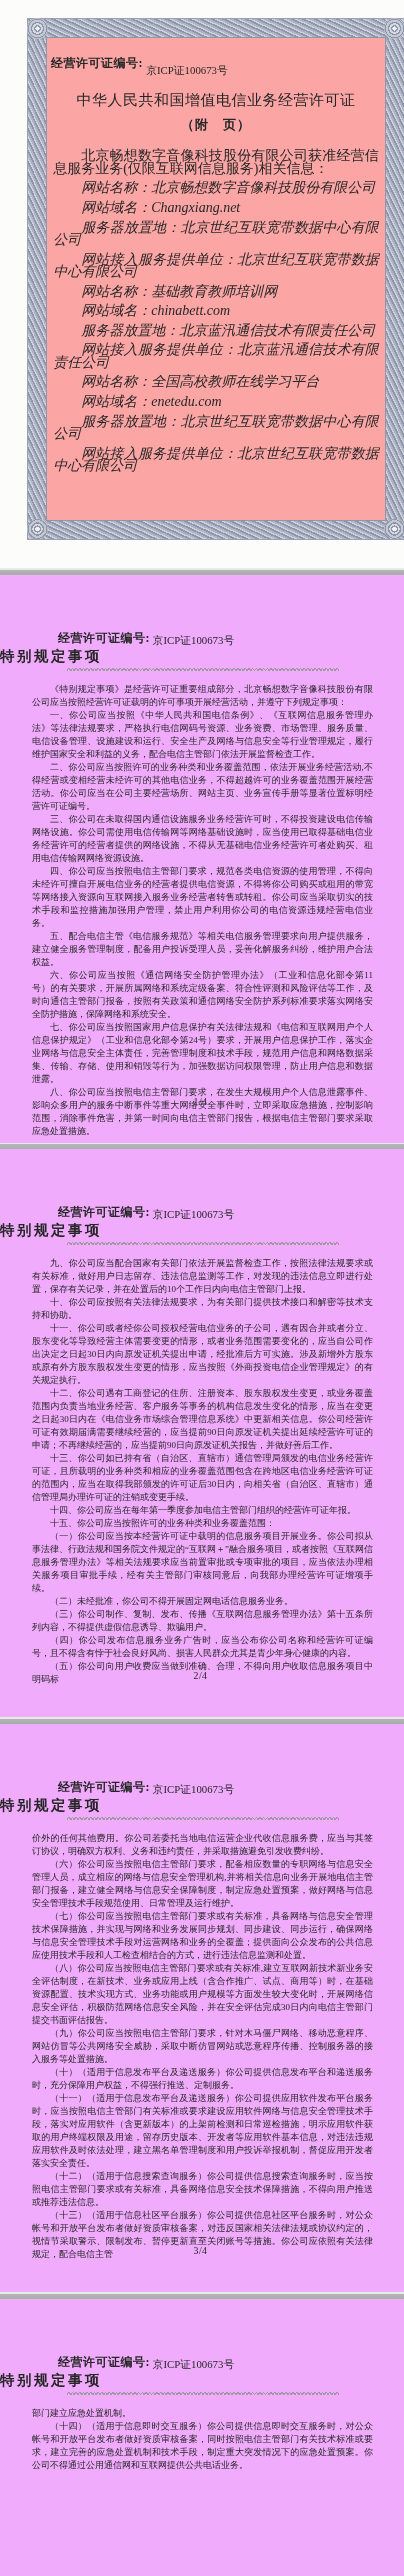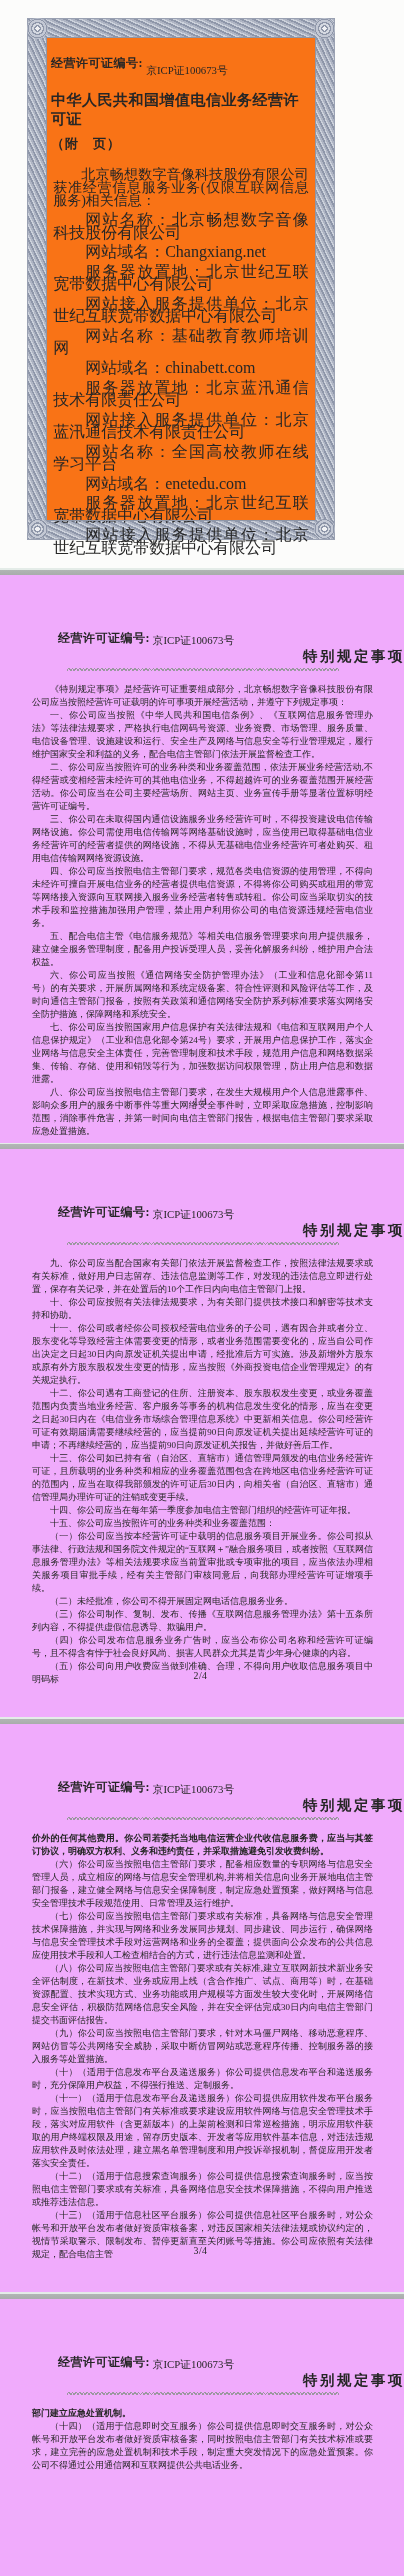--- a/index.html
+++ b/index.html
@@ -1,56 +1,56 @@
 <!DOCTYPE html>
 <html style="font-size:8.2px"><head>
 <meta charset="utf-8">
 <style>
   html,body{margin:0;padding:0;background:#ffffff;}
   .doc{width:405px;height:2873px;position:relative;background:#fbfbfa;
        font-family:"Liberation Serif","DejaVu Serif",serif;color:#262626;overflow:hidden;}
 
   
   .cert-page{position:relative;height:568px;background:#fcfcfb;}
-  .cert-border{position:absolute;left:28px;top:18.5px;width:306px;height:520px;box-sizing:border-box;
+  .cert-border{position:absolute;left:28px;top:18.5px;width:376px;height:520px;box-sizing:border-box;
        border:19px solid #aab1c0;
        border-image:repeating-linear-gradient(45deg,#8e96a9 0 2.6px,#ccd1db 2.6px 4.6px,#aeb4c3 4.6px 7.2px) 37;
-       outline:0.5px solid #9aa1b2;background:#f97316;background-clip:padding-box;}
+       outline:0.5px solid #9aa1b2;background:#fca5a5;background-clip:padding-box;}
   .cert-border::after{content:"";position:absolute;inset:0;outline:0.5px solid #8f97a8;pointer-events:none;}
   .corner{position:absolute;width:20.6px;height:20.6px;border-radius:50%;
        background:radial-gradient(circle at 50% 50%,#f0f1f4 0 2.1px,#8e96a9 2.1px 3.6px,#d5d9e1 3.6px 5.2px,
                   #8e96a9 5.2px 6.7px,#c3c8d4 6.7px 8.8px,#8e96a9 8.8px 9.8px,#b9bfcc 9.8px);}
   .corner.tl{top:-19.6px;left:-19.6px}.corner.tr{top:-19.6px;right:-19.6px}
   .corner.bl{bottom:-19.6px;left:-19.6px}.corner.br{bottom:-19.6px;right:-19.6px}
   .cert-content{position:absolute;inset:0;padding:17.5px 4.1px 0 4.1px;}
   .lic-label{font-size:12px;font-weight:bold;letter-spacing:0.5px;}
   .lic-num{font-size:10.8px;display:inline-block;transform:translate(3.1px,7.2px);}
-  .cert-title{margin:18.5px 0 0;font-size:15px;font-weight:700;letter-spacing:0.5px;}
-  .cert-sub{text-align:left;font-size:13px;font-weight:700;margin-top:6.2px;letter-spacing:1px;}
+  .cert-title{margin:18.5px 0 0;text-align:center;font-size:15px;font-weight:400;letter-spacing:0.5px;}
+  .cert-sub{text-align:center;font-size:13px;font-weight:700;margin-top:6.2px;letter-spacing:1px;}
   .cert-intro{margin:15.5px 2.1px 7.2px;font-size:14px;line-height:13px;text-indent:2em;text-align:justify;}
-  .entry{margin:0 2.1px 7.2px;font-size:16px;line-height:12.4px;text-indent:2em;text-align:justify;}
+  .entry{margin:0 2.1px 7.2px;font-size:14px;line-height:12.4px;text-indent:2em;text-align:justify;font-style:italic;}
 
   
   .sep{height:6.7px;background:linear-gradient(to bottom,#e4ece8 0,#e4ece8 1.5px,#b2b6b5 1.5px,#a9adac 6.7px);}
 
   
   .prov-page{position:relative;height:568px;background:#f0abfc;}
   .prov-page.last{height:574px;}
   .prov-head{position:absolute;top:55px;left:58px;white-space:nowrap;}
   .prov-head .lic-label{font-size:12px;}
   .prov-head .lic-num{transform:translate(2.6px,1.5px);}
-  .prov-title{position:absolute;top:72px;left:0;right:0;margin:0;text-align:right;
+  .prov-title{position:absolute;top:72px;left:0;right:0;margin:0;text-align:left;
        font-size:14.4px;font-weight:700;letter-spacing:2.6px;}
   .zigzag{position:absolute;top:93px;left:67px;width:272px;height:3.1px;opacity:.85;
        background:repeating-linear-gradient(45deg,#8d958f 0 1px,transparent 1px 2.6px),
                   repeating-linear-gradient(-45deg,#8d958f 0 1px,transparent 1px 2.6px);}
   .prov-body{position:absolute;top:108px;left:32px;width:341px;
        font-size:9px;line-height:13px;text-align:justify;}
   .para{margin:0;text-indent:2em;}
-  .para.cont{text-indent:0;font-weight:bold;}
+  .para.cont{text-indent:0;}
   .page-num{position:absolute;top:521px;left:0;right:4px;text-align:center;font-size:9.8px;letter-spacing:0.5px;}
 </style>
 </head>
 <body>
 
 <div class="doc">
 
   <section class="cert-page">
     <div class="cert-border">
       <div class="corner tl"></div>

